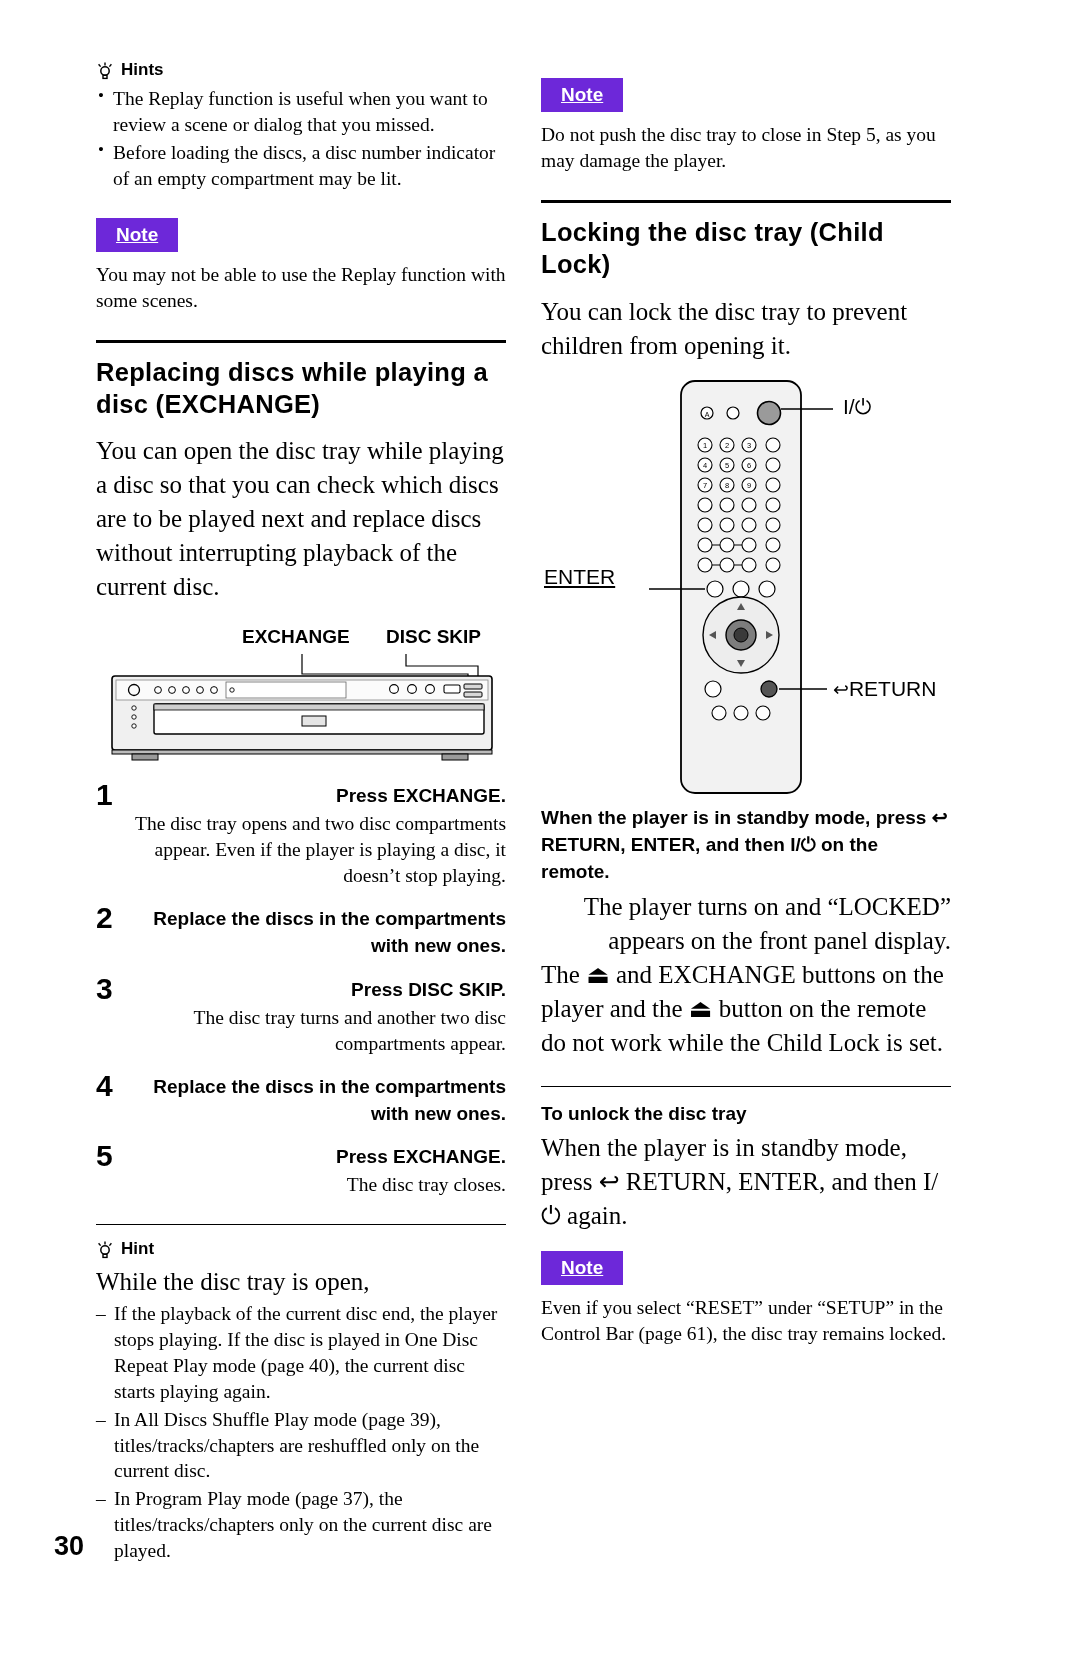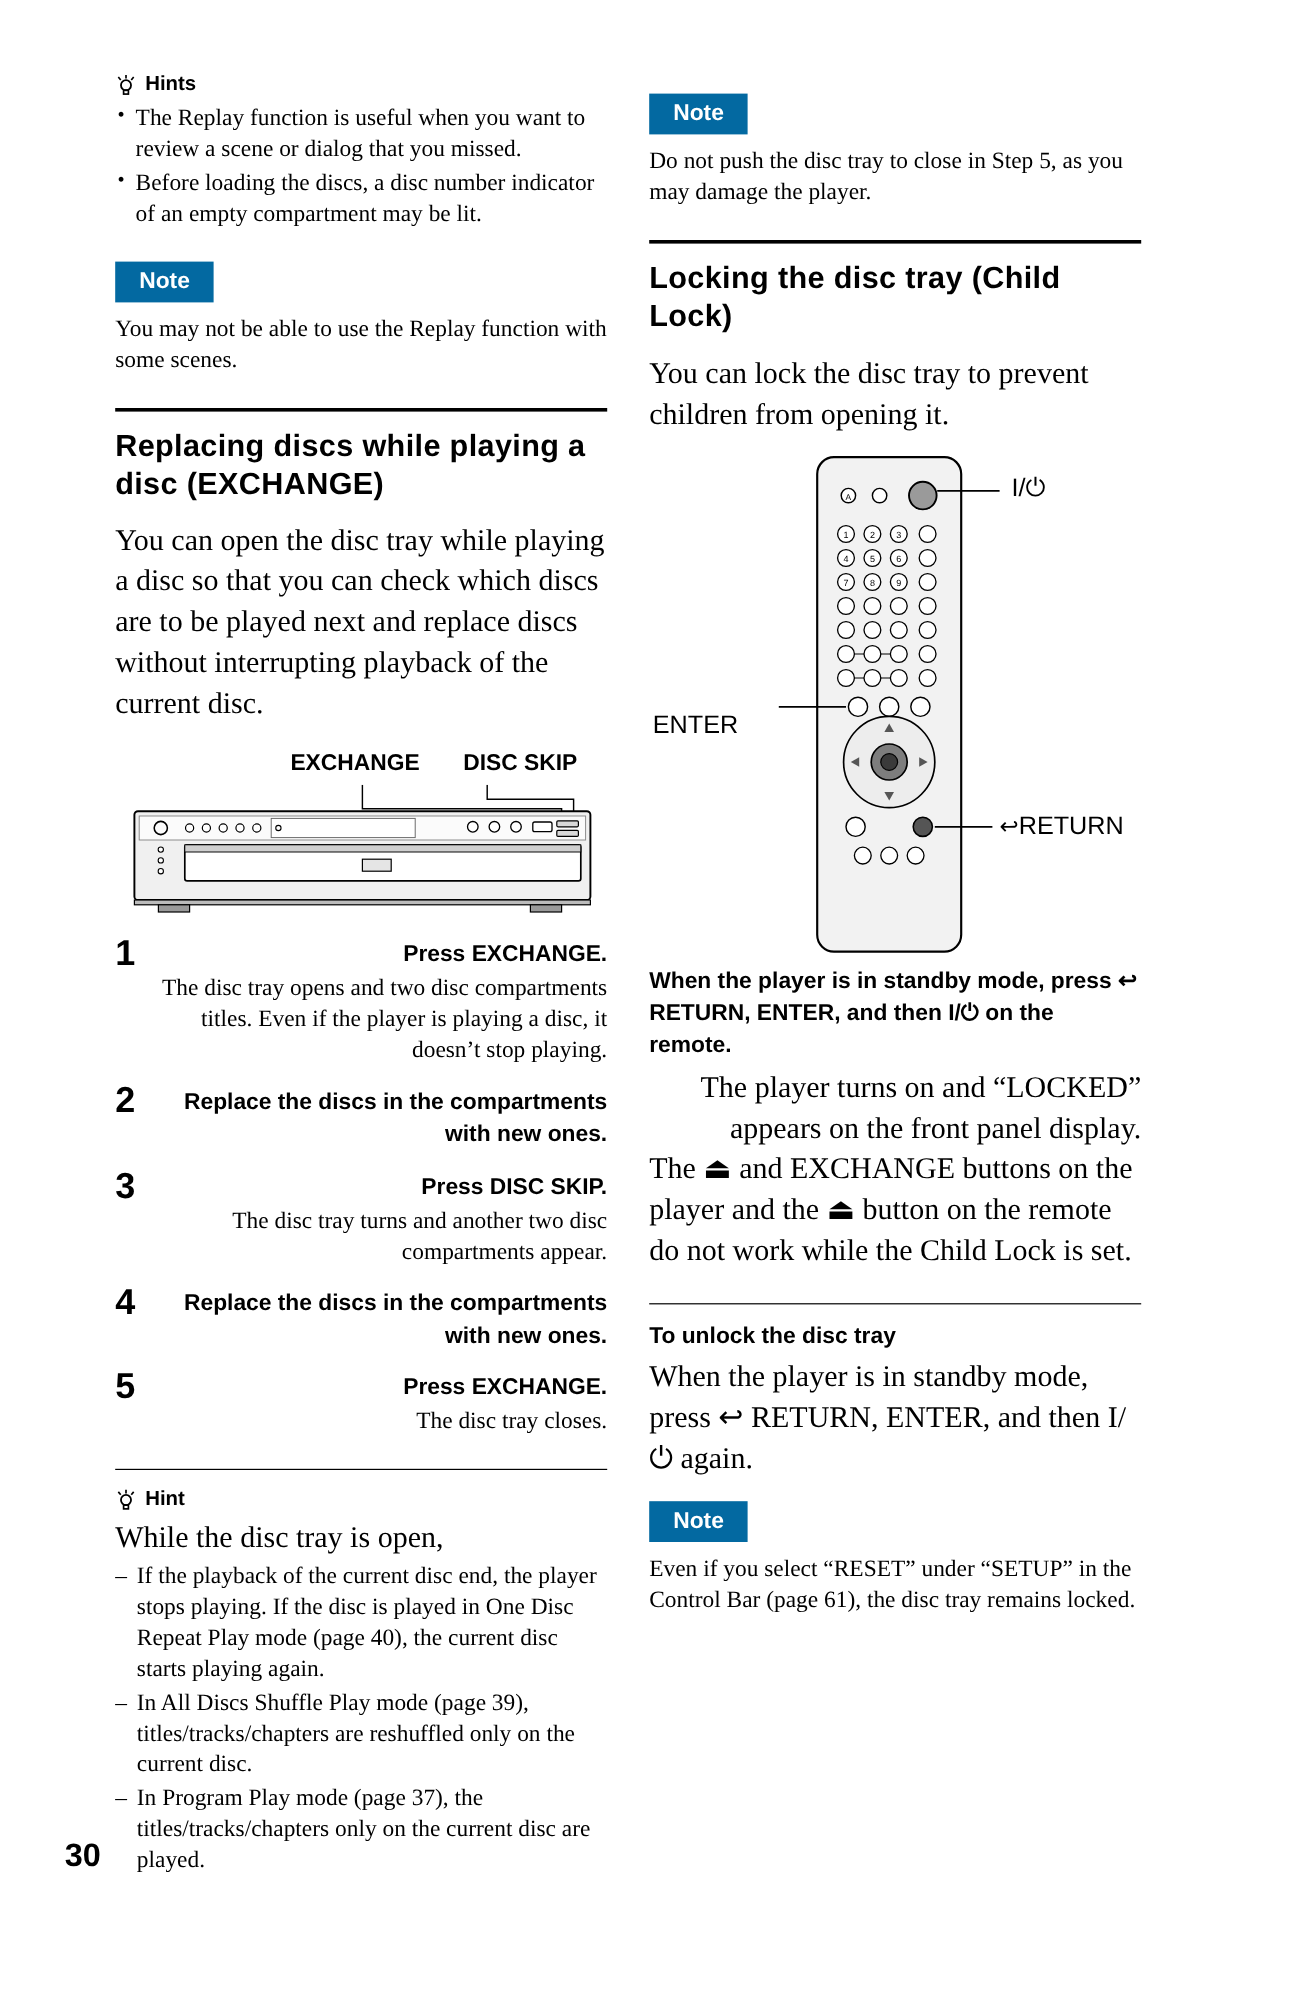--- a/index.html
+++ b/index.html
@@ -65,27 +65,28 @@
     content: "\2022";
     position: absolute;
     left: 2px;
     top: -1px;
     font-size: 17px;
   }
 
   
   .note-box {
     display: inline-block;
-    background: #0369a1;
+    background: #6d28d9;
     color: #ffffff;
     font-family: "Liberation Sans", sans-serif;
     font-weight: bold;
     font-size: 19px;
     padding: 7px 20px 8px 20px;
     line-height: 1;
+    text-decoration: underline;
   }
   .note-text {
     font-size: 19.5px;
     line-height: 1.33;
     margin-top: 10px;
   }
 
   
   .rule-thick {
     border-top: 3px solid #000;
@@ -274,21 +275,21 @@
         <rect x="6" y="96" width="380" height="4" fill="#bbb" stroke="#000" stroke-width="1"></rect>
         <rect x="26" y="100" width="26" height="6" fill="#9a9a9a" stroke="#000" stroke-width="1"></rect>
         <rect x="336" y="100" width="26" height="6" fill="#9a9a9a" stroke="#000" stroke-width="1"></rect>
       </svg>
     </div>
 
     <div class="step">
       <div class="step-num">1</div>
       <div class="step-body">
         <p class="step-title">Press EXCHANGE.</p>
-        <p class="step-desc">The disc tray opens and two disc compartments titles. Even if the player is playing a disc, it doesn’t stop playing.</p>
+        <p class="step-desc">The disc tray opens and two disc compartments appear. Even if the player is playing a disc, it doesn’t stop playing.</p>
       </div>
     </div>
 
     <div class="step">
       <div class="step-num">2</div>
       <div class="step-body">
         <p class="step-title">Replace the discs in the compartments with new ones.</p>
       </div>
     </div>
 
@@ -426,21 +427,21 @@
         <circle cx="178" cy="336" r="7" fill="#fff" stroke="#000" stroke-width="1.1"></circle>
         <circle cx="200" cy="336" r="7" fill="#fff" stroke="#000" stroke-width="1.1"></circle>
         <circle cx="222" cy="336" r="7" fill="#fff" stroke="#000" stroke-width="1.1"></circle>
       </svg>
 
       
       <div style="position:absolute; left:302px; top:18px; font-family:'Liberation Sans',sans-serif; font-size:21px;">
         <span>I/</span><span>⏻</span>
       </div>
 
-      <div style="position:absolute; left:3px; top:216px; font-family:'Liberation Sans',sans-serif; font-size:21px;">ENTER</div>
+      <div style="position:absolute; left:3px; top:188px; font-family:'Liberation Sans',sans-serif; font-size:21px;text-decoration:underline;">ENTER</div>
 
       <div style="position:absolute; left:292px; top:300px; font-family:'Liberation Sans',sans-serif; font-size:21px; white-space:nowrap;">
         <span style="font-size:19px;">↩</span><span>RETURN</span>
       </div>
     </div>
 
     
     <h3 class="sub" style="margin-top:8px;">
       <span>When the player is in standby mode, press</span>
       <span>↩</span>

